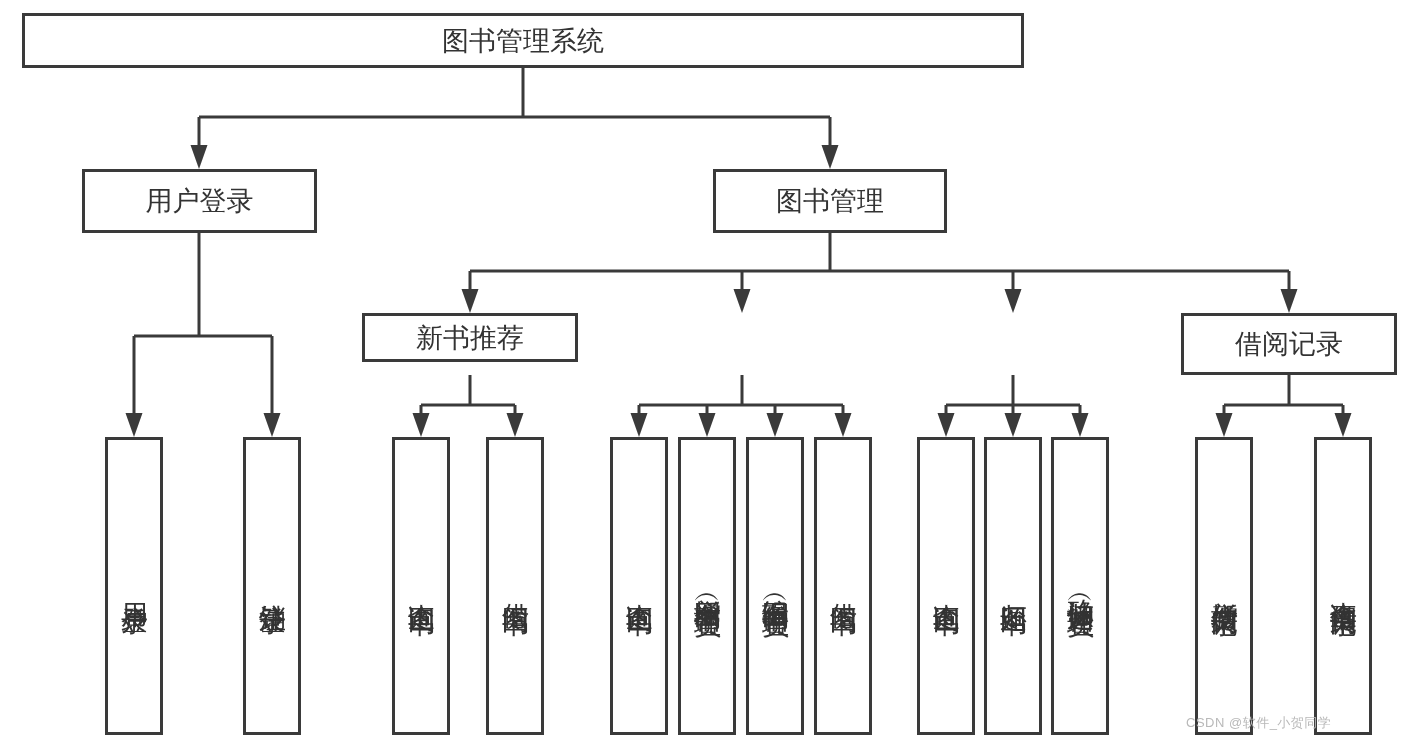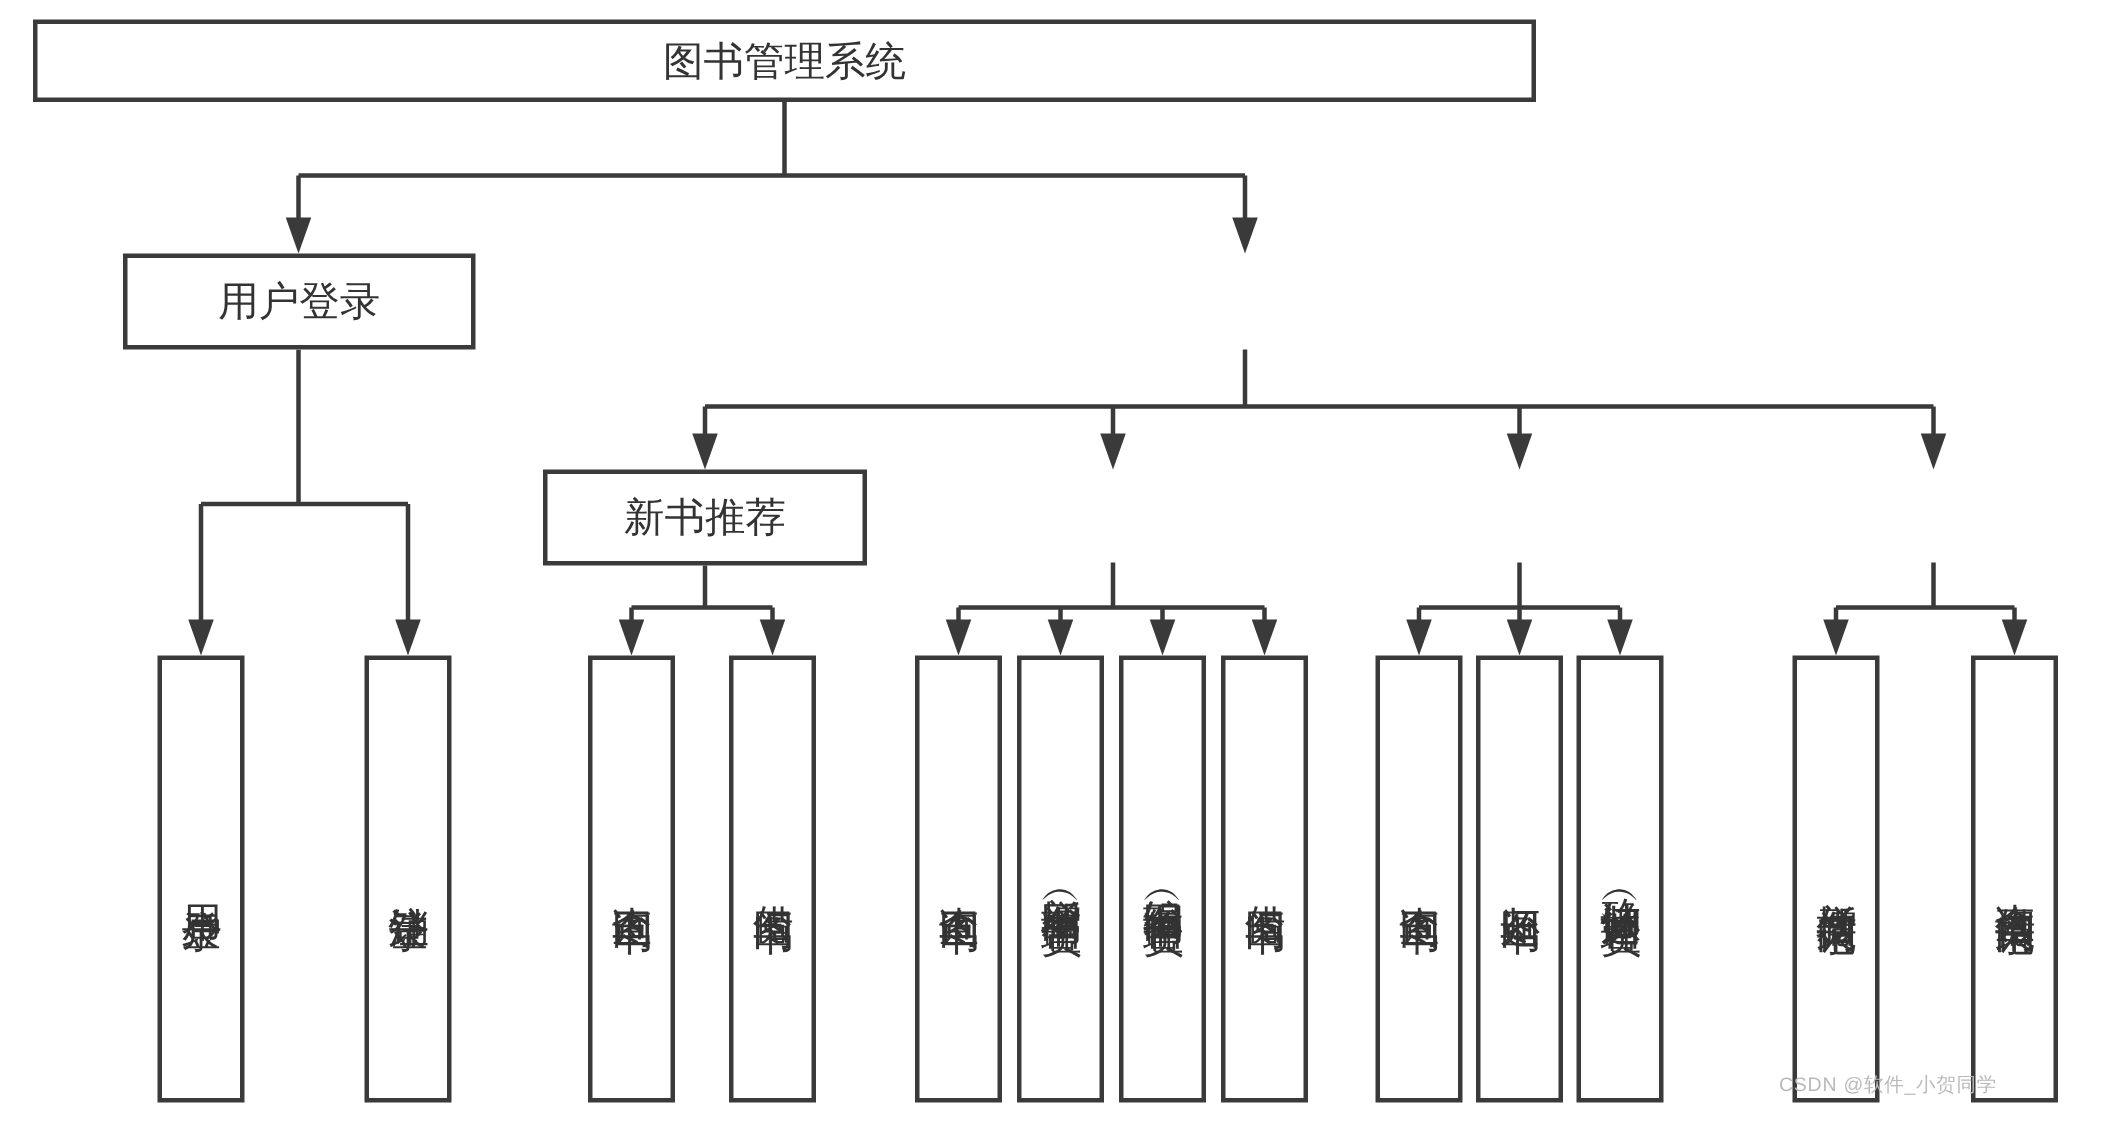--- a/index.html
+++ b/index.html
@@ -36,21 +36,21 @@
     letter-spacing:2px;
     line-height:1;
     font-size:27px;
   }
   
   #root{left:22px;top:13px;width:1002px;height:55px;font-family:Liberation Serif, serif;}
   
   #n-user-login{left:82px;top:169px;width:235px;height:64px;}
   #n-book-mgmt{left:713px;top:169px;width:234px;height:64px;}
   
-  #g0{left:362px;top:313px;width:216px;height:64px;}
+  #g0{left:362px;top:313px;width:216px;height:49px;}
   #g1{left:634px;top:313px;width:216px;height:62px;}
   #g2{left:905px;top:313px;width:216px;height:62px;}
   #g3{left:1181px;top:313px;width:216px;height:62px;}
   
   .leaf{top:437px;width:58px;height:298px;}
   #lf-a0{left:105px;} #lf-a1{left:243px;}
   #lf-b0{left:392px;} #lf-b1{left:486px;}
   #lf-c0{left:610px;} #lf-c1{left:678px;} #lf-c2{left:746px;} #lf-c3{left:814px;}
   #lf-d0{left:917px;} #lf-d1{left:984px;} #lf-d2{left:1051px;}
   #lf-e0{left:1195px;} #lf-e1{left:1314px;}
@@ -97,23 +97,29 @@
     </g>
   </svg>
 
   <div class="node" id="root">
     <span>图书管理系统</span>
   </div>
 
   <div class="node" id="n-user-login">
     <span>用户登录</span>
   </div>
+  <div class="node" id="n-book-mgmt">
+    <span>图书管理</span>
+  </div>
 
   <div class="node" id="g0">
     <span>新书推荐</span>
+  </div>
+  <div class="node" id="g3">
+    <span>借阅记录</span>
   </div>
 
   <div class="node leaf" id="lf-a0">
     <span class="vtext">用户登录</span>
   </div>
   <div class="node leaf" id="lf-a1">
     <span class="vtext">注销登录</span>
   </div>
 
   <div class="node leaf" id="lf-b0">

